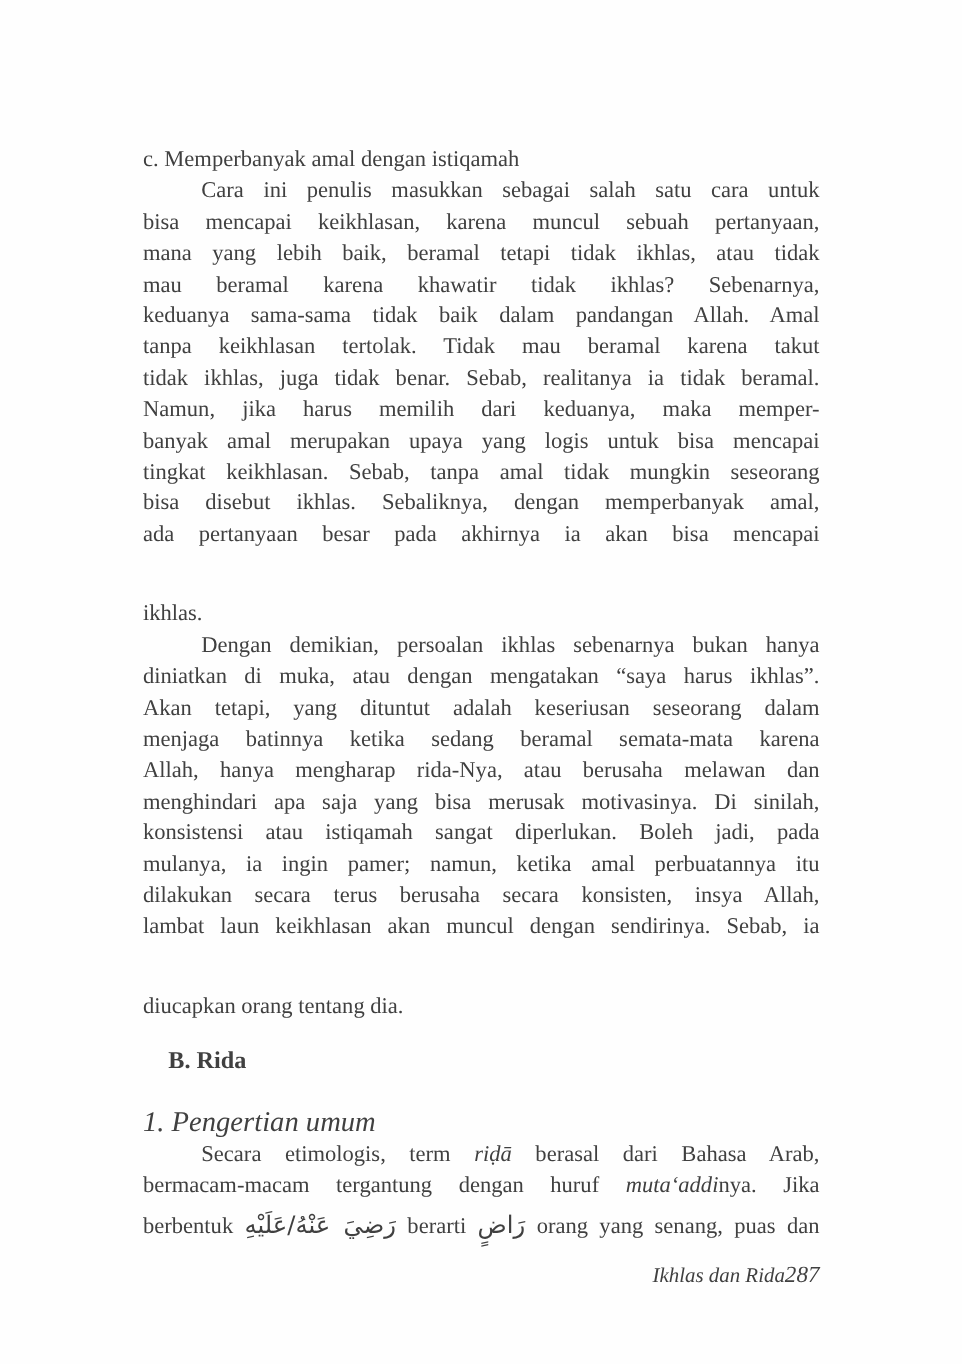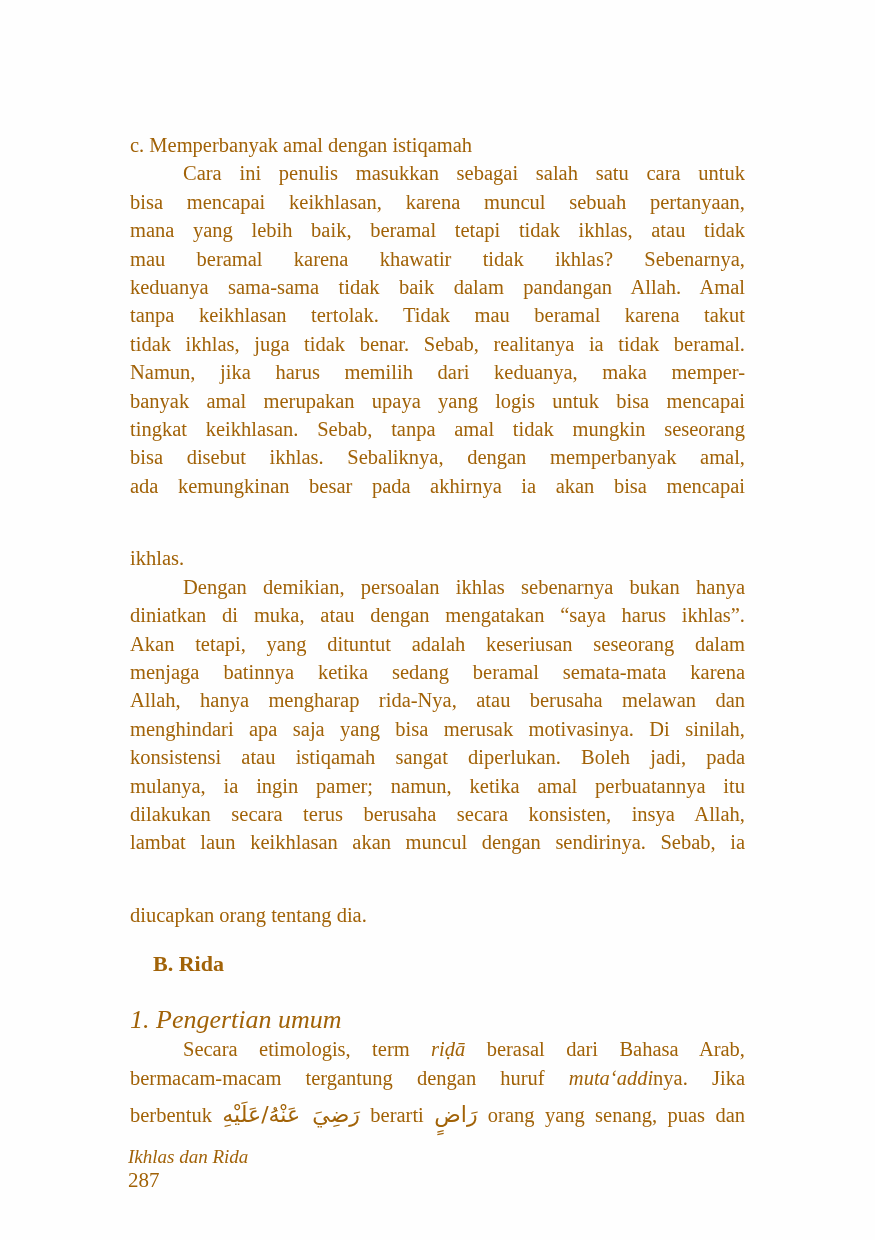--- a/index.html
+++ b/index.html
@@ -6,21 +6,21 @@
     margin: 0;
     padding: 0;
     background: #ffffff;
   }
   .page {
     position: relative;
     width: 875px;
     height: 1240px;
     background: #fefefe;
     font-family: "Liberation Serif", "DejaVu Serif", serif;
-    color: #a16207;
+    color: #404040;
     overflow: hidden;
   }
   .text-col {
     position: absolute;
     left: 130px;
     width: 615px;
     top: 131px;
   }
   .heading-c {
     font-size: 20.5px;
@@ -53,34 +53,34 @@
   }
   .i { font-style: italic; }
   .ar {
     font-family: "DejaVu Sans", "DejaVu Serif", sans-serif;
     font-size: 22px;
     line-height: 1;
   }
   .line.has-ar { margin-top: 9px; }
   .footer {
     position: absolute;
-    left: 128px;
+    left: 118px;
     right: 130px;
     top: 1146px;
     display: flex;
     justify-content: flex-end;
     align-items: baseline;
-    flex-direction: column;
   }
   .footer-left {
     font-style: italic;
     font-size: 19px;
   }
   .footer-right {
     font-size: 21px;
+    font-style: italic;
   }
 </style>
 </head>
 <body>
 
 <div class="page">
   <div class="text-col">
 
     <div class="heading-c">c. Memperbanyak amal dengan istiqamah</div>
 
@@ -89,21 +89,21 @@
         <div class="line">bisa mencapai keikhlasan, karena muncul sebuah pertanyaan,</div>
         <div class="line">mana yang lebih baik, beramal tetapi tidak ikhlas, atau tidak</div>
         <div class="line">mau beramal karena khawatir tidak ikhlas? Sebenarnya,</div>
         <div class="line">keduanya sama-sama tidak baik dalam pandangan Allah. Amal</div>
         <div class="line">tanpa keikhlasan tertolak. Tidak mau beramal karena takut</div>
         <div class="line">tidak ikhlas, juga tidak benar. Sebab, realitanya ia tidak beramal.</div>
         <div class="line">Namun, jika harus memilih dari keduanya, maka memper-</div>
         <div class="line">banyak amal merupakan upaya yang logis untuk bisa mencapai</div>
         <div class="line">tingkat keikhlasan. Sebab, tanpa amal tidak mungkin seseorang</div>
         <div class="line">bisa disebut ikhlas. Sebaliknya, dengan memperbanyak amal,</div>
-        <div class="line">ada kemungkinan besar pada akhirnya ia akan bisa mencapai</div>
+        <div class="line">ada pertanyaan besar pada akhirnya ia akan bisa mencapai</div>
         <div class="line last">ikhlas.</div>
       </div>
 
     <div class="para">
         <div class="line">Dengan demikian, persoalan ikhlas sebenarnya bukan hanya</div>
         <div class="line">diniatkan di muka, atau dengan mengatakan “saya harus ikhlas”.</div>
         <div class="line">Akan tetapi, yang dituntut adalah keseriusan seseorang dalam</div>
         <div class="line">menjaga batinnya ketika sedang beramal semata-mata karena</div>
         <div class="line">Allah, hanya mengharap rida-Nya, atau berusaha melawan dan</div>
         <div class="line">menghindari apa saja yang bisa merusak motivasinya. Di sinilah,</div>

